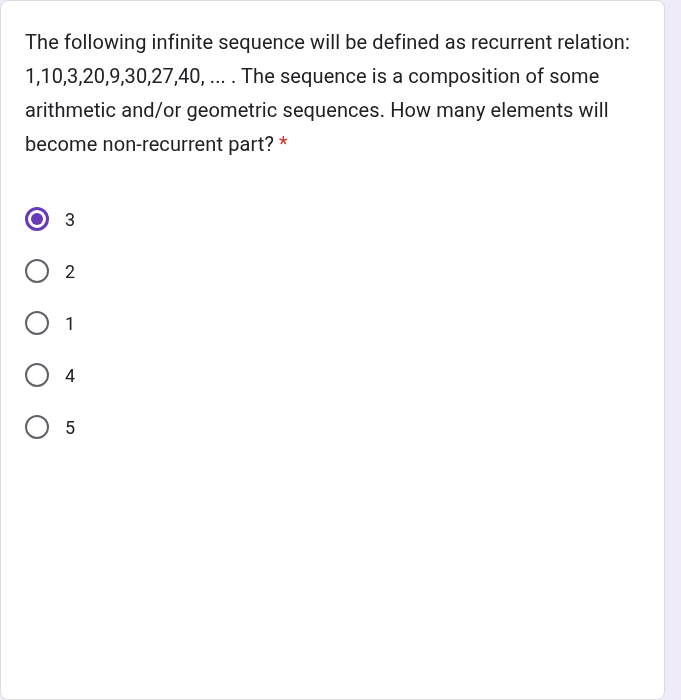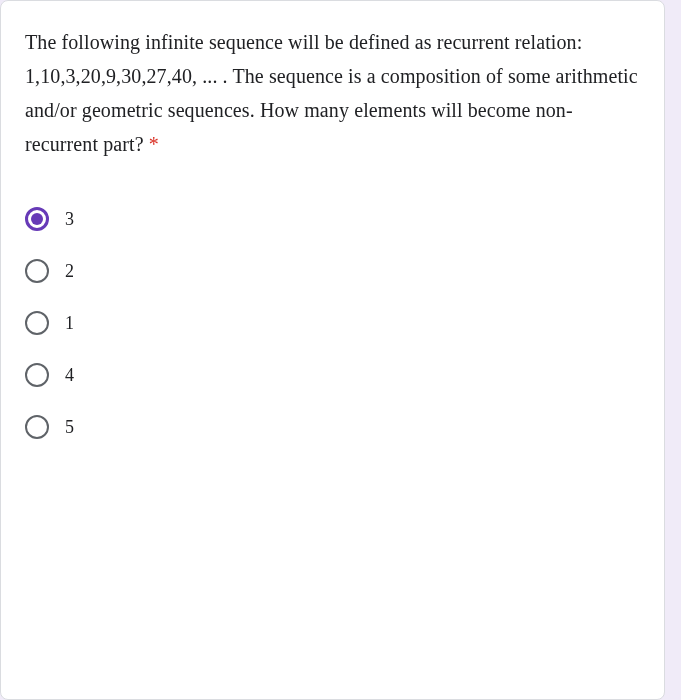--- a/index.html
+++ b/index.html
@@ -15,21 +15,20 @@
       display: flex;
       justify-content: flex-start;
     }
     .card {
       background: #fff;
       border: 1px solid #dadce0;
       border-radius: 8px;
       width: 665px;
       padding: 24px;
       margin-left: 0;
-      font-family: Liberation Serif, serif;
     }
     .question-text {
       font-size: 20px;
       line-height: 1.7;
       color: #202124;
       letter-spacing: 0.1px;
     }
     .required-asterisk {
       color: #d93025;
     }

